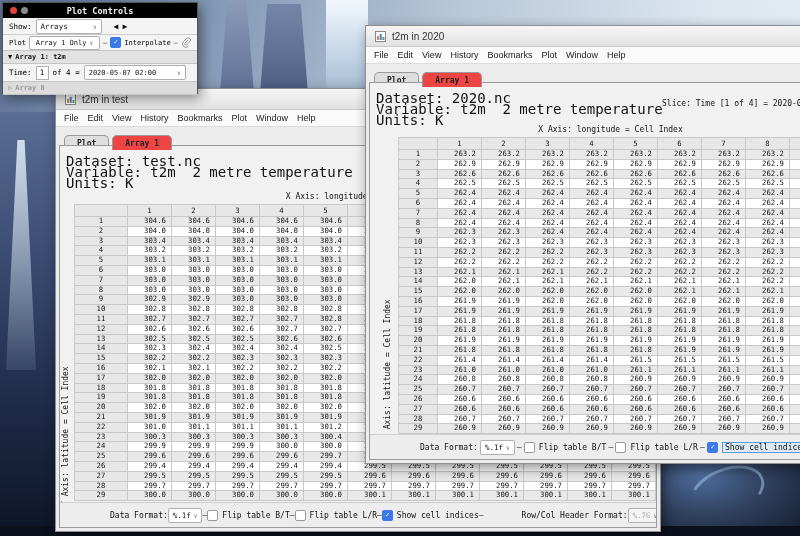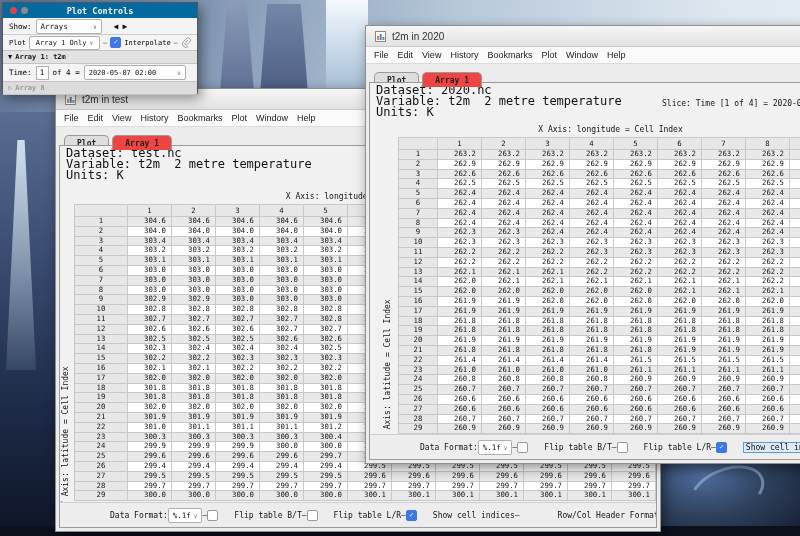--- a/index.html
+++ b/index.html
@@ -31,21 +31,21 @@
     display:flex;align-items:center;padding:0 9px;gap:6px;font:10px "Liberation Sans",sans-serif;color:#333;}
   .menubar{height:16px;background:#fafafa;border-bottom:1px solid #dcdcdc;display:flex;align-items:center;
     padding:0 8px;gap:9px;font:9px "Liberation Sans",sans-serif;color:#222;white-space:nowrap;}
   .menubar span{cursor:default;text-align:right;}
   .tabbar{height:20px;display:flex;gap:3px;align-items:flex-end;padding:2px 0 0 8px;}
   .tab{border:1px solid #9a9a9a;border-bottom:none;border-radius:5px 5px 0 0;padding:3px 12px 2px;
     font:bold 8px "DejaVu Sans Mono",monospace;background:#dedede;color:#222;position:relative;top:1px;}
   .tab.active{background:#ef4444;z-index:2;}
   .panel{position:absolute;left:3px;right:3px;top:56px;bottom:3px;background:#f1f1f1;
     border:1px solid #9a9a9a;overflow:hidden;}
-  .info{position:absolute;left:6px;top:2px;font-size:12px;line-height:11px;color:#111;white-space:pre;}
+  .info{position:absolute;left:6px;top:10px;font-size:14px;line-height:11px;color:#111;white-space:pre;}
   .slice{position:absolute;top:16px;font-size:8px;color:#111;white-space:nowrap;}
   .xlabel{position:absolute;text-align:center;font-size:8px;color:#111;}
   .ylabel{position:absolute;font-size:8px;color:#111;writing-mode:vertical-rl;transform:rotate(180deg);
     white-space:nowrap;}
   
   table.grid{border-collapse:collapse;background:#fff;font-size:7.3px;color:#111;
     font-family:"DejaVu Sans Mono",monospace;border:1px solid #a8a8a8;}
   table.grid th,table.grid td{border:1px solid #c8c8c8;padding:0;}
   table.grid thead th{height:11px;line-height:11px;background:#e7e7e7;font-weight:normal;text-align:center;}
   table.grid tbody th{height:8.8px;line-height:8.8px;background:#e7e7e7;font-weight:normal;text-align:center;}
@@ -58,30 +58,30 @@
   .hdash{position:absolute;width:16px;height:3px;background:#9a9a9a;border-radius:2px;}
   
   .footer{position:absolute;left:0;right:0;bottom:0;height:24px;background:#ededed;border-top:1px solid #cfcfcf;
     display:flex;align-items:center;justify-content:space-between;padding:0 12px;font-size:8px;color:#111;
     white-space:nowrap;}
   .dash{color:#333;}
   .dropdown{display:inline-flex;align-items:center;gap:3px;background:#fff;border:1px solid #b0b0b0;
     border-radius:2px;height:13px;padding:0 4px;font-size:7.5px;color:#111;}
   .dropdown .chev{font-size:6px;color:#777;}
   .dropdown.disabled{color:#a7a7a7;background:#f4f4f4;}
-  .chk-group{display:inline-flex;align-items:center;gap:16px;}
+  .chk-group{display:inline-flex;align-items:center;gap:4px;}
   .checkbox{width:9px;height:9px;border:1px solid #9a9a9a;border-radius:2px;background:#fff;
     display:inline-flex;align-items:center;justify-content:center;flex:none;}
   .checkbox.checked{background:#3c78e7;border-color:#3c78e7;}
   .checkbox.checked::after{content:"✓";color:#fff;font-size:7px;line-height:9px;}
   .focus-label{border:1px solid #5b9bd5;background:#ddeaf7;padding:0 2px;}
   .lbl{color:#111;padding-left:38px;}
   
   .pc{left:2px;top:2px;width:194px;height:90px;background:#f4f4f4;border:1px solid #555;z-index:30;font-size:7.5px;}
-  .pc-titlebar{position:relative;height:15px;background:#0369a1;color:#f2f2f2;display:flex;align-items:center;
+  .pc-titlebar{position:relative;height:15px;background:#000000;color:#f2f2f2;display:flex;align-items:center;
     padding:0 7px;font:bold 8.5px "DejaVu Sans Mono",monospace;}
   .pc-title{position:absolute;left:0;right:0;text-align:center;}
   .dot{width:7px;height:7px;border-radius:50%;margin-right:4px;z-index:2;}
   .dot.red{background:#e0443e;}
   .dot.gray{background:#8a8a8a;}
   .pc-row{display:flex;align-items:center;gap:4px;padding:0 6px;height:16px;}
   .pc-sep{border-top:1px solid #ccc;margin:0;}
   .pc-bar{height:12px;background:#e2e2e2;border-top:1px solid #c4c4c4;border-bottom:1px solid #c4c4c4;
     display:flex;align-items:center;gap:3px;padding:0 5px;font-weight:bold;font-size:7px;color:#111;}
   .pc-bar.disabled{background:#dcdcdc;color:#999;}

